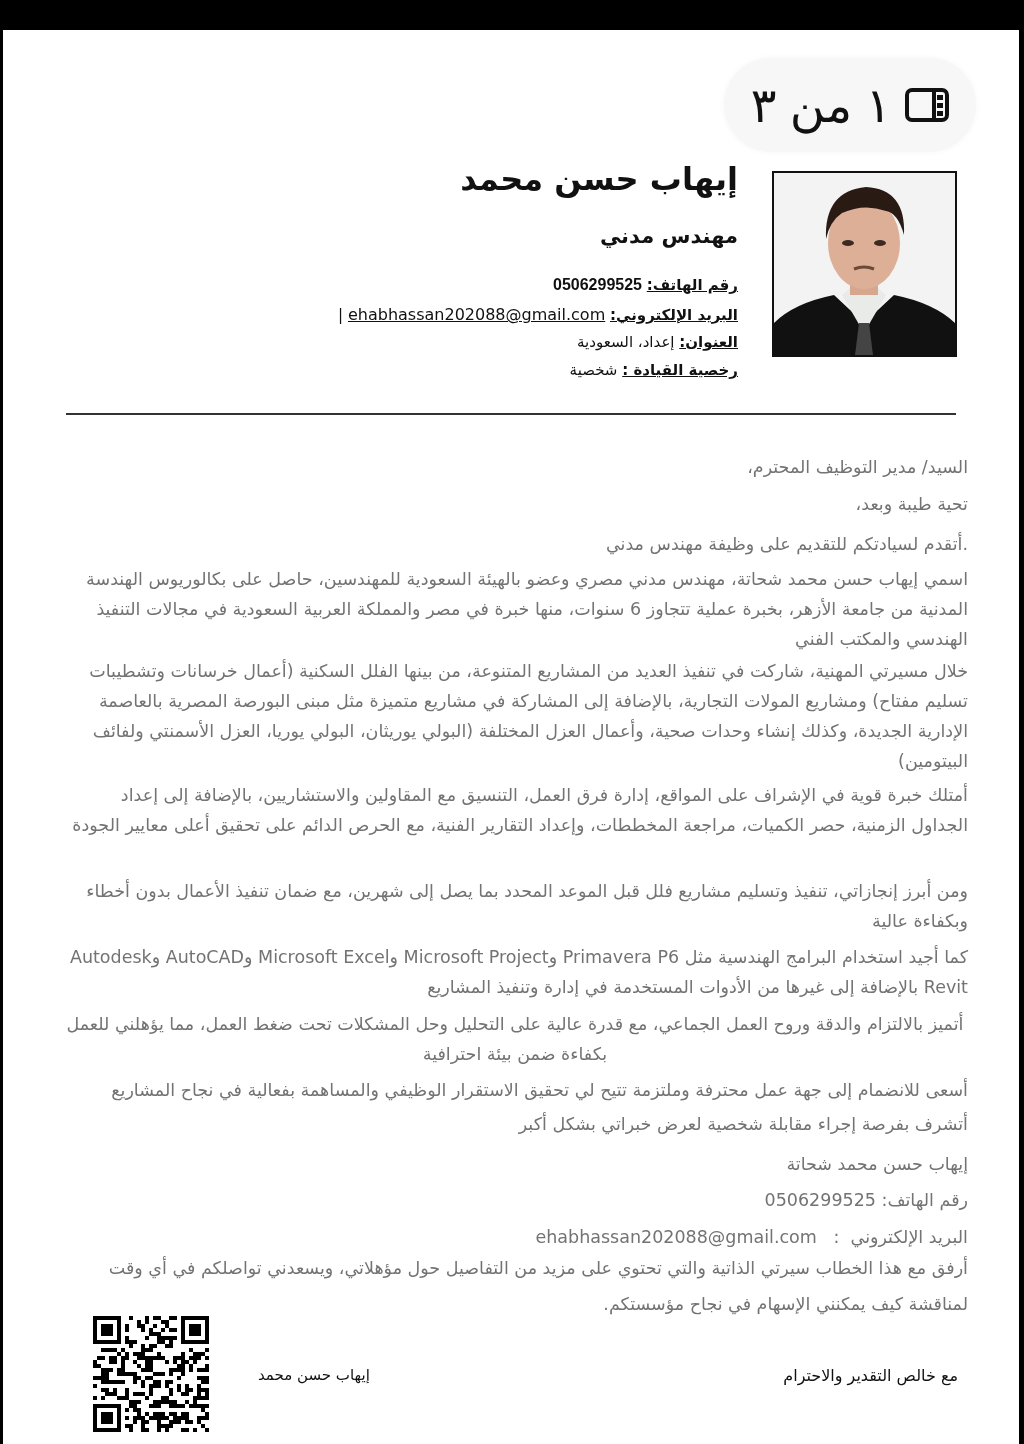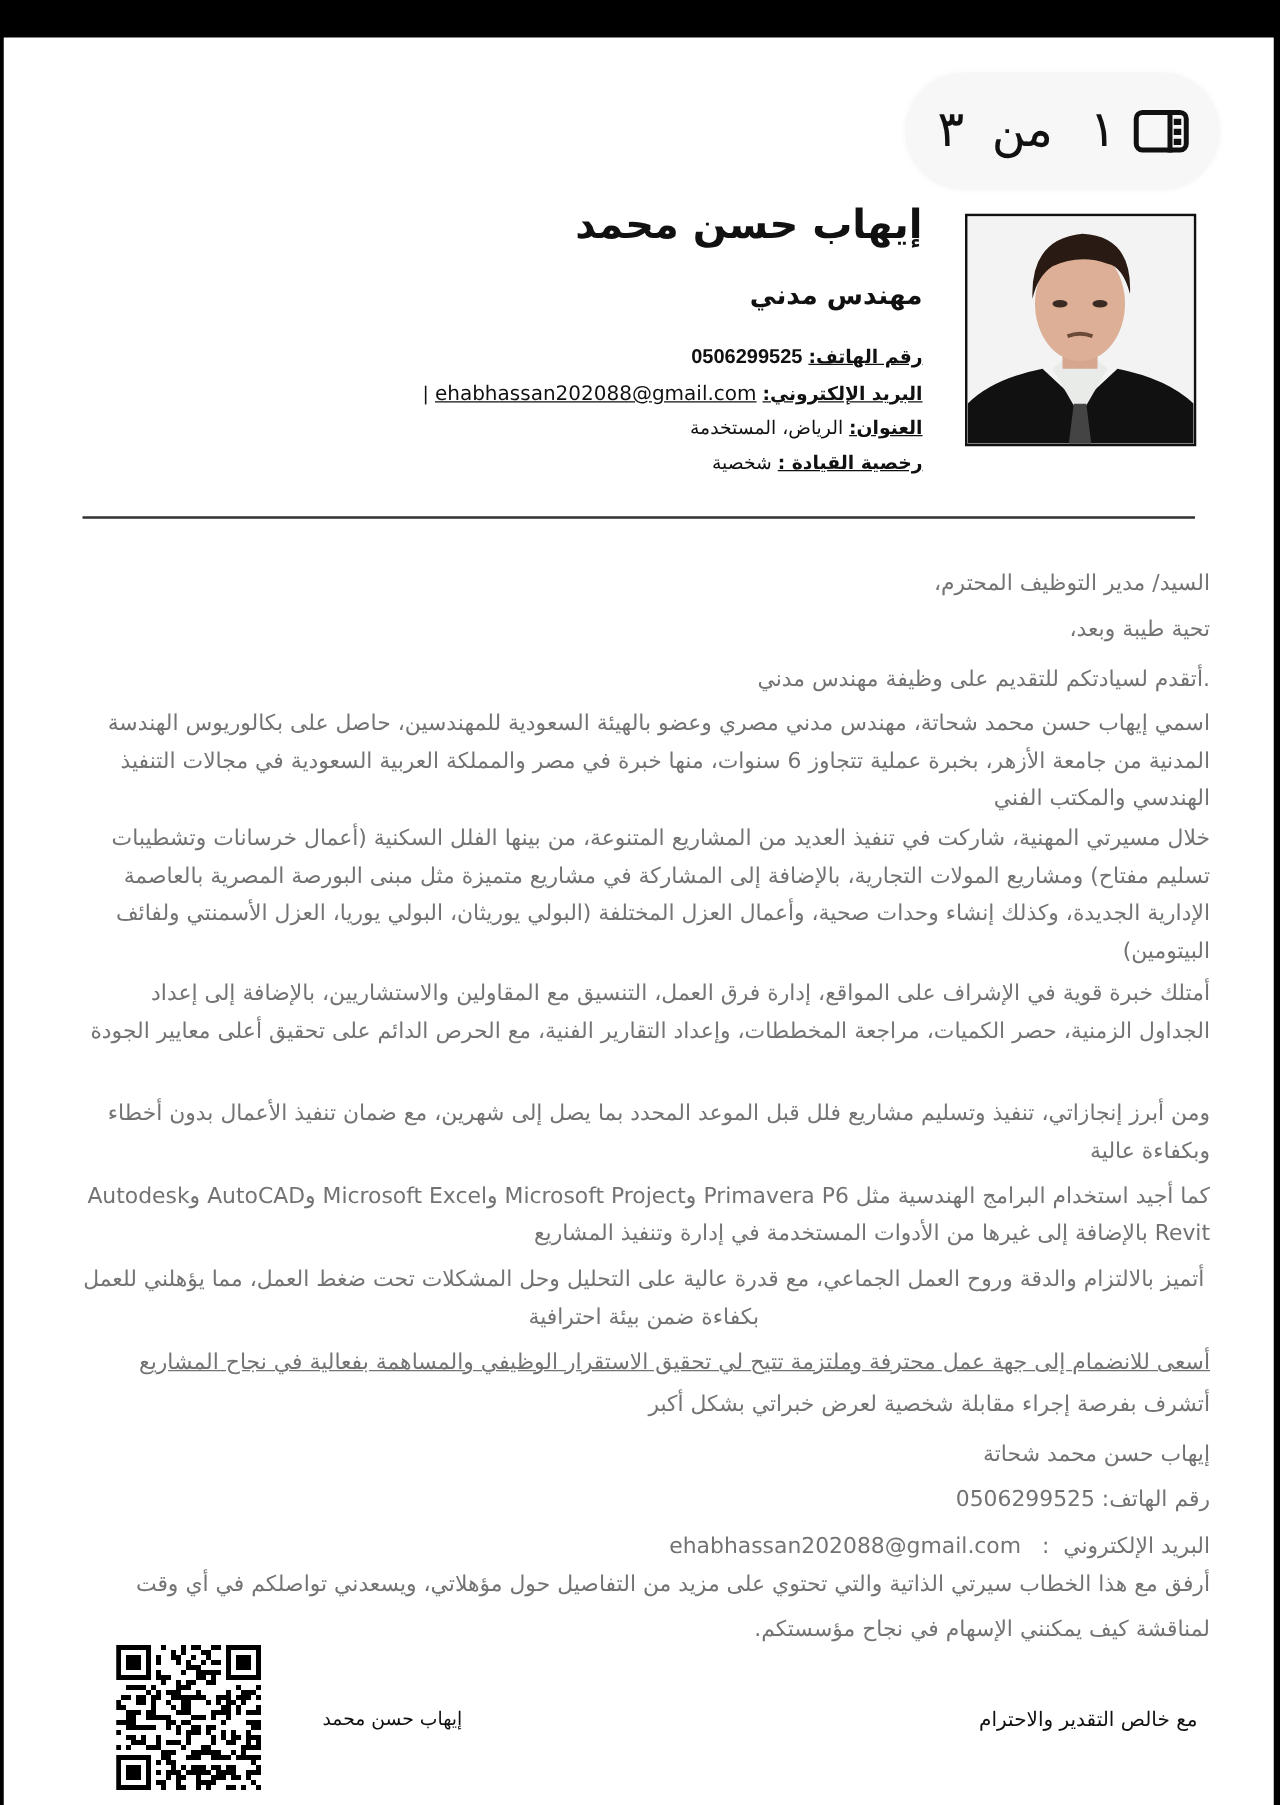--- a/index.html
+++ b/index.html
@@ -6,21 +6,21 @@
   html, body { width: 1024px; height: 1444px; background: #000; overflow: hidden; }
   body { position: relative; font-family: "DejaVu Sans", sans-serif; color: #111; }
 
   .topbar { position: absolute; left: 0; top: 0; width: 1024px; height: 30px; background: #000; }
   .page { position: absolute; left: 3px; top: 30px; width: 1016px; height: 1414px; background: #fff; }
 
   
   .pill { position: absolute; left: 724px; top: 58px; width: 252px; height: 94px;
           background: #f7f7f7; border-radius: 47px; box-shadow: 0 0 6px rgba(0,0,0,0.04);
           display: flex; align-items: center; justify-content: center; gap: 14px; direction: ltr; }
-  .pill-text { font-family: Liberation Mono, monospace; font-size: 40px; color: #111; direction: rtl; }
+  .pill-text { font-family: Liberation Sans, sans-serif; font-size: 48px; color: #111; direction: rtl; }
   .pill-icon { width: 44px; height: 34px; border: 4px solid #111; border-radius: 7px; position: relative; }
   .pill-icon::before { content: ""; position: absolute; right: 9px; top: -4px; width: 4px; height: 34px; background: #111; }
   .pill-icon span { position: absolute; right: 2px; width: 6px; height: 5px; background: #111; }
   .pill-icon span:nth-child(1) { top: 3px; }
   .pill-icon span:nth-child(2) { top: 11px; }
   .pill-icon span:nth-child(3) { top: 19px; }
 
   
   .photo { position: absolute; left: 772px; top: 171px; width: 185px; height: 186px;
            border: 2px solid #111; background: #f4f4f4; overflow: hidden; }
@@ -45,21 +45,21 @@
             font-family: "DejaVu Sans", sans-serif; font-size: 17.5px; line-height: 30px; color: #737373; }
   .l-greet1 { top: 452px; }
   .l-greet2 { top: 489px; }
   .l-greet3 { top: 529px; }
   .p1 { top: 564px; }
   .p2 { top: 656px; }
   .p3 { top: 780px; }
   .p4 { top: 876px; }
   .p5 { top: 942px; }
   .p6 { top: 1009px; text-align: center; }
-  .p7 { top: 1075px; text-decoration: underline; }
+  .p7 { top: 1075px; }
   .p8 { top: 1109px; }
   .s1 { top: 1149px; }
   .s2 { top: 1185px; }
   .s3 { top: 1222px; }
   .p9 { top: 1250px; line-height: 36px; }
 
   .closing { position: absolute; right: 66px; top: 1366px; direction: rtl; font-size: 16px; white-space: nowrap; }
   .sig { position: absolute; left: 258px; top: 1366px; direction: rtl; font-size: 15px; white-space: nowrap; }
 
   .qr { position: absolute; left: 93px; top: 1316px; width: 116px; height: 116px; }
@@ -102,21 +102,21 @@
   <span class="lbl">رقم الهاتف:</span>
   <span class="val-bold">0506299525</span>
 </div>
 <div class="info info2">
   <span class="lbl">البريد الإلكتروني:</span>
   <span class="email">ehabhassan202088@gmail.com</span>
   <span>|</span>
 </div>
 <div class="info info3">
   <span class="lbl">العنوان:</span>
-  <span>الرياض، المستخدمة</span>
+  <span>إعداد، السعودية</span>
 </div>
 <div class="info info4">
   <span class="lbl">رخصية القيادة :</span>
   <span>شخصية</span>
 </div>
 
 <div class="rule"></div>
 
 <div class="letter l-greet1">السيد/ مدير التوظيف المحترم،</div>
 <div class="letter l-greet2">تحية طيبة وبعد،</div>

